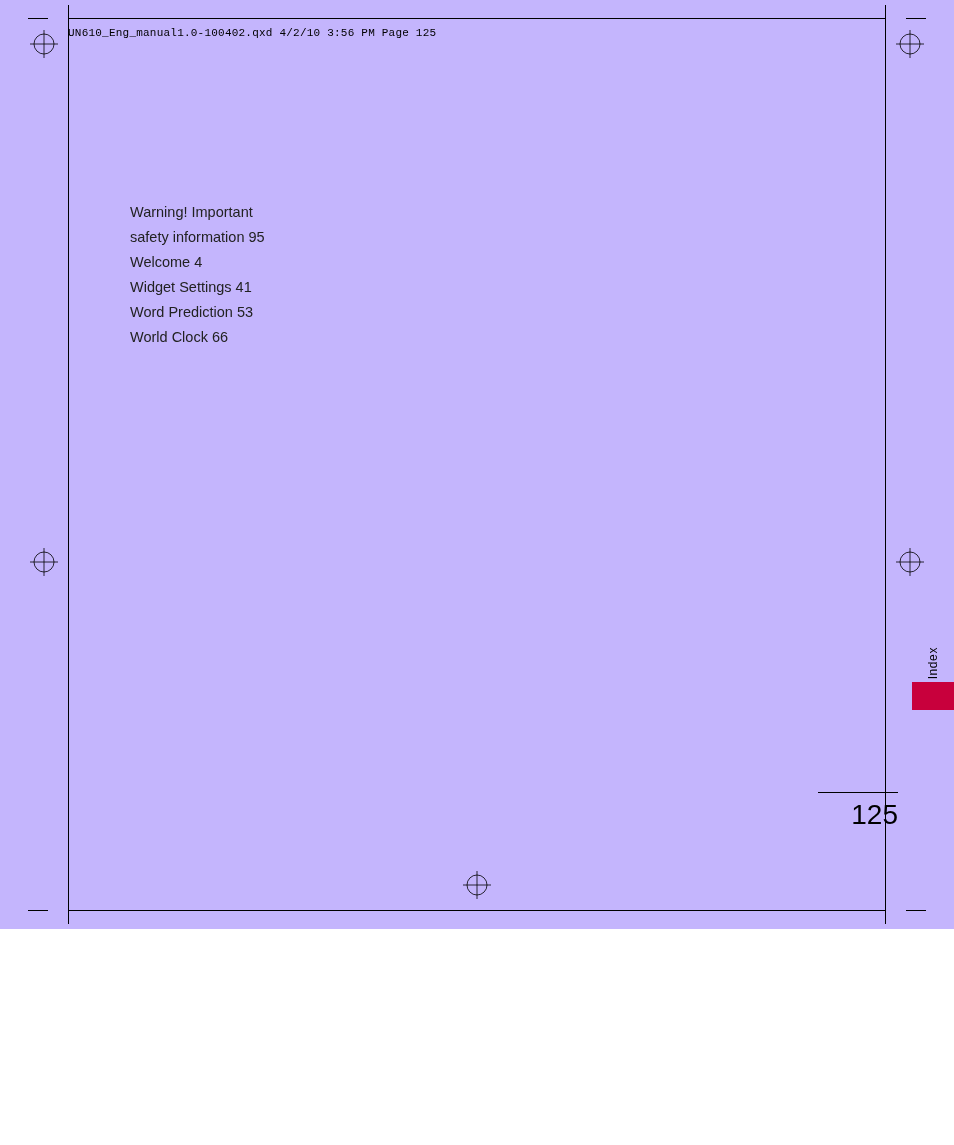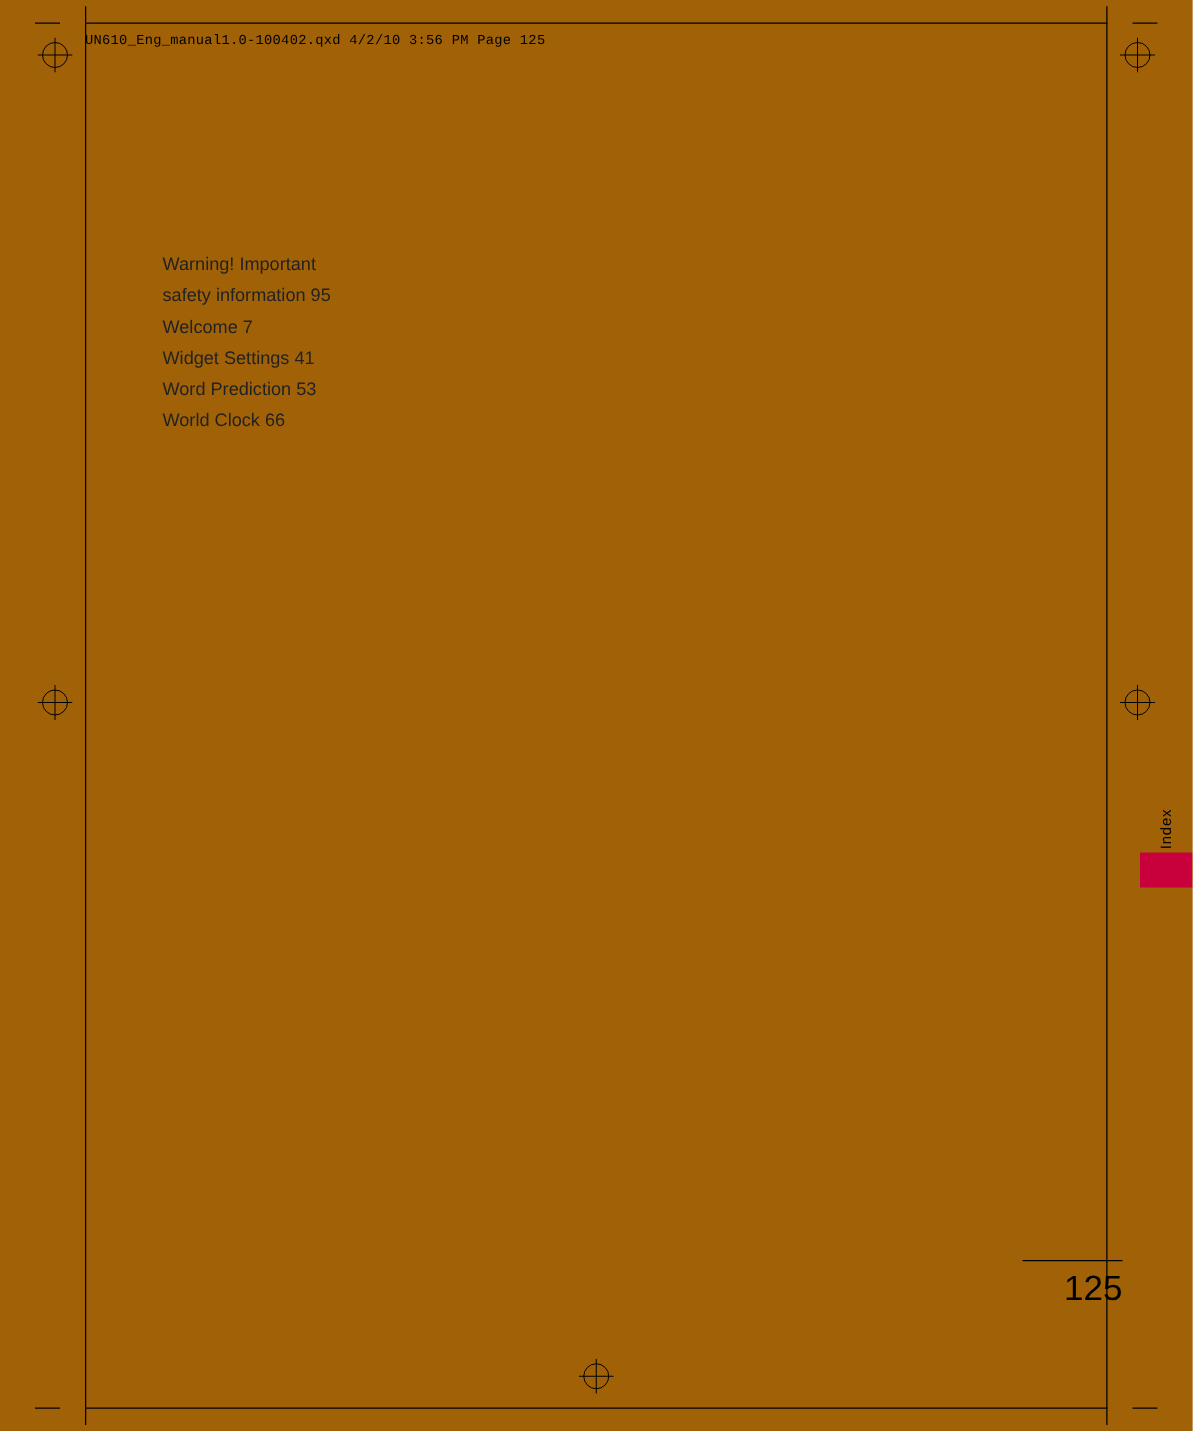--- a/index.html
+++ b/index.html
@@ -12,23 +12,23 @@
       width: 954px;
       height: 1145px;
       background: #ffffff;
       font-family: 'Arial', sans-serif;
       position: relative;
       overflow: hidden;
     }
 
     .page-container {
       width: 954px;
-      height: 1145px;
+      height: 929px;
       position: relative;
-      background: #a16207;
+      background: #c4b5fd;
     }
 
     
     .header-bar {
       position: absolute;
       top: 18px;
       left: 68px;
       right: 68px;
       height: 28px;
       border-top: 1px solid #000;
@@ -278,21 +278,21 @@
   <div class="reg-mark" style="position:absolute; bottom:30px; left:50%; transform:translateX(-50%);">
     <svg viewBox="0 0 28 28" xmlns="http://www.w3.org/2000/svg">
       <circle cx="14" cy="14" r="10" fill="none" stroke="#000" stroke-width="0.8"></circle>
       <line x1="14" y1="0" x2="14" y2="28" stroke="#000" stroke-width="0.8"></line>
       <line x1="0" y1="14" x2="28" y2="14" stroke="#000" stroke-width="0.8"></line>
     </svg>
   </div>
 
   <div class="content-area">
     <div class="index-entry">Warning! Important<br>safety information 95</div>
-    <div class="index-entry">Welcome  7</div>
+    <div class="index-entry">Welcome  4</div>
     <div class="index-entry">Widget Settings 41</div>
     <div class="index-entry">Word Prediction 53</div>
     <div class="index-entry">World Clock 66</div>
   </div>
 
   <div class="side-tab">
     <span class="side-tab-text">Index</span>
     <div class="side-tab-color"></div>
   </div>
 

